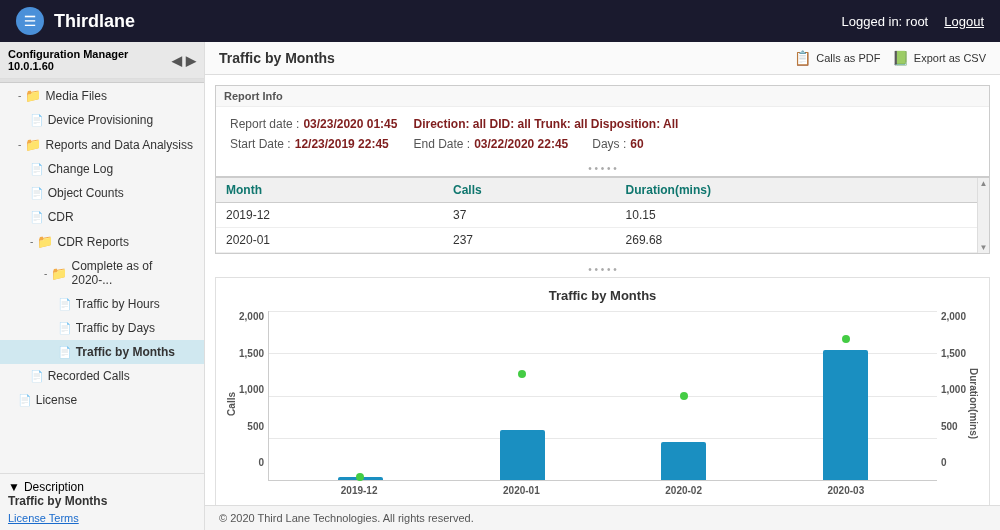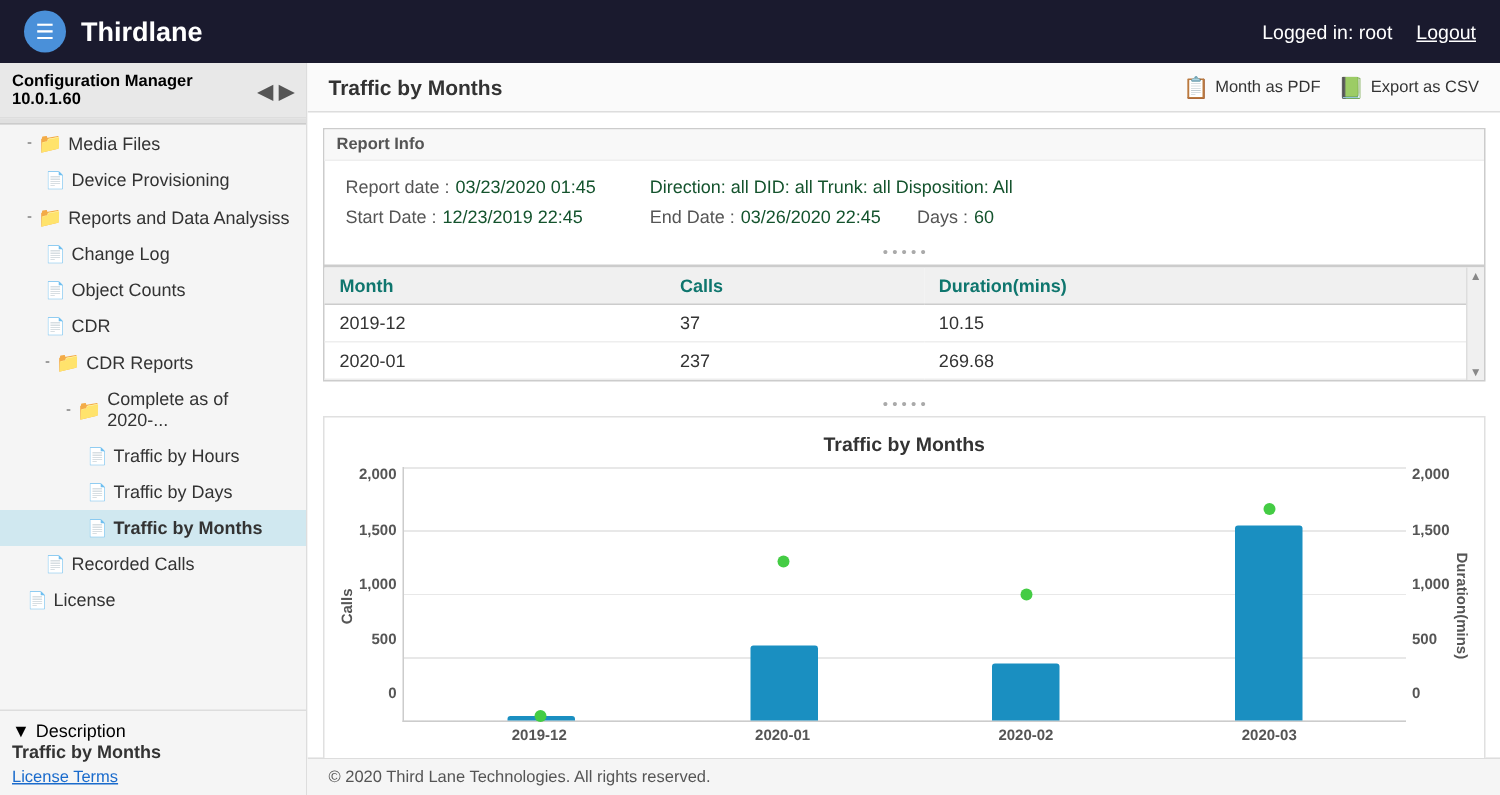--- a/index.html
+++ b/index.html
@@ -111,27 +111,27 @@
     }
     .report-info-title {
       font-size: 11px; font-weight: bold; color: #555;
       padding: 4px 8px;
       border-bottom: 1px solid #eee;
       background: #f8f8f8;
     }
     .report-info-content {
       display: flex;
       padding: 10px 14px;
-      gap: 36px;
+      gap: 16px;
       text-align: center;
     }
     .report-info-left, .report-info-right { display: flex; flex-direction: column; gap: 6px; }
     .report-info-row { display: flex; align-items: flex-start; gap: 4px; font-size: 12px; }
     .report-info-label { color: #555; white-space: nowrap; }
-    .report-info-value { color: #14532d; font-weight: normal; }
+    .report-info-value { color: #7f1d1d; font-weight: bold; }
     .report-info-divider { text-align: center; color: #aaa; font-size: 10px; padding: 2px; }
 
     
     .data-table-wrap {
       border: 1px solid #ccc;
       margin-bottom: 8px;
       position: relative;
     }
     .data-table { width: 100%; border-collapse: collapse; font-size: 12px; }
     .data-table th {
@@ -361,21 +361,21 @@
       <div class="sidebar-bottom-link">License Terms</div>
     </div>
   </div>
 
   <div class="content-area">
     <div class="content-header">
       <span class="content-title">Traffic by Months</span>
       <div class="content-actions">
         <button class="export-btn">
           <span class="export-pdf-icon">📋</span>
-          <span>Month as PDF</span>
+          <span>Calls as PDF</span>
         </button>
         <button class="export-btn">
           <span class="export-csv-icon">📗</span>
           <span>Export as CSV</span>
         </button>
       </div>
     </div>
 
     <div class="content-scroll">
 
@@ -391,21 +391,21 @@
               <span class="report-info-label">Start Date :</span>
               <span class="report-info-value">12/23/2019 22:45</span>
             </div>
           </div>
           <div class="report-info-right">
             <div class="report-info-row">
               <span class="report-info-value">Direction: all  DID: all  Trunk: all  Disposition: All</span>
             </div>
             <div class="report-info-row">
               <span class="report-info-label">End Date :</span>
-              <span class="report-info-value">03/26/2020 22:45</span>
+              <span class="report-info-value">03/22/2020 22:45</span>
               <span style="margin-left:20px;" class="report-info-label">Days :</span>
               <span class="report-info-value">60</span>
             </div>
           </div>
         </div>
         <div class="report-info-divider">• • • • •</div>
       </div>
 
       <div class="data-table-wrap">
         <table class="data-table">

